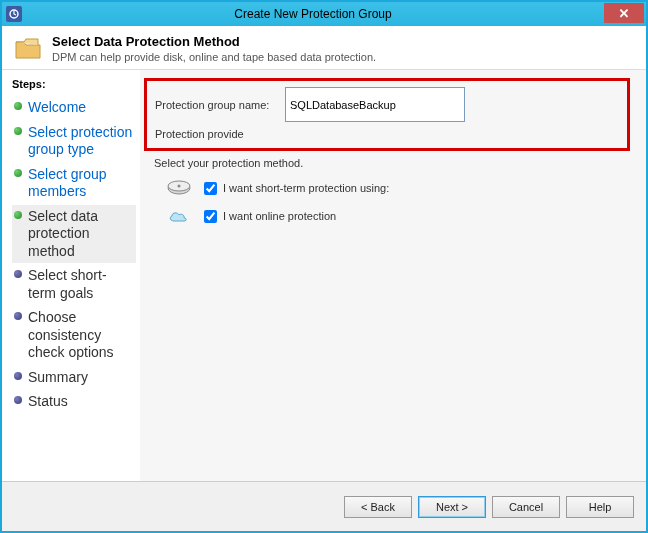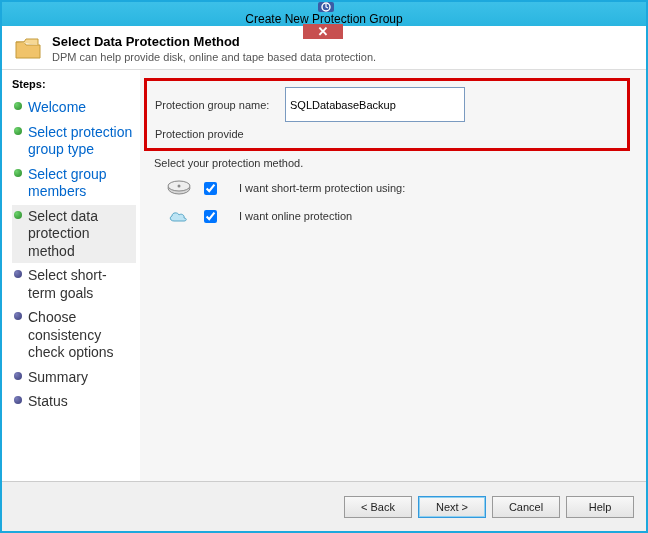--- a/index.html
+++ b/index.html
@@ -14,21 +14,20 @@
       flex-direction: column;
       color: #333;
     }
     .titlebar {
       background: linear-gradient(#3cc0e8, #2ab5e0);
       height: 24px;
       display: flex;
       align-items: center;
       position: relative;
       color: #000;
-      flex-direction: column;
     }
     .titlebar .app-icon {
       width: 16px; height: 16px;
       margin-left: 4px;
       background: #3b5ba5;
       border-radius: 2px;
       display: flex; align-items: center; justify-content: center;
     }
     .titlebar .app-icon svg { width: 10px; height: 10px; }
     .titlebar .title {
@@ -153,21 +152,21 @@
       gap: 12px;
     }
     .opt-icon {
       width: 26px; height: 18px;
       display: flex; align-items: center; justify-content: center;
     }
     .opt-row label {
       font-size: 11px;
       display: flex;
       align-items: center;
-      gap: 22px;
+      gap: 6px;
     }
     .opt-row input[type=checkbox] {
       width: 13px; height: 13px;
     }
     .opt-row select {
       font-size: 11px;
       border: 1px solid #888;
       height: 20px;
       width: 90px;
       background: #fff;

